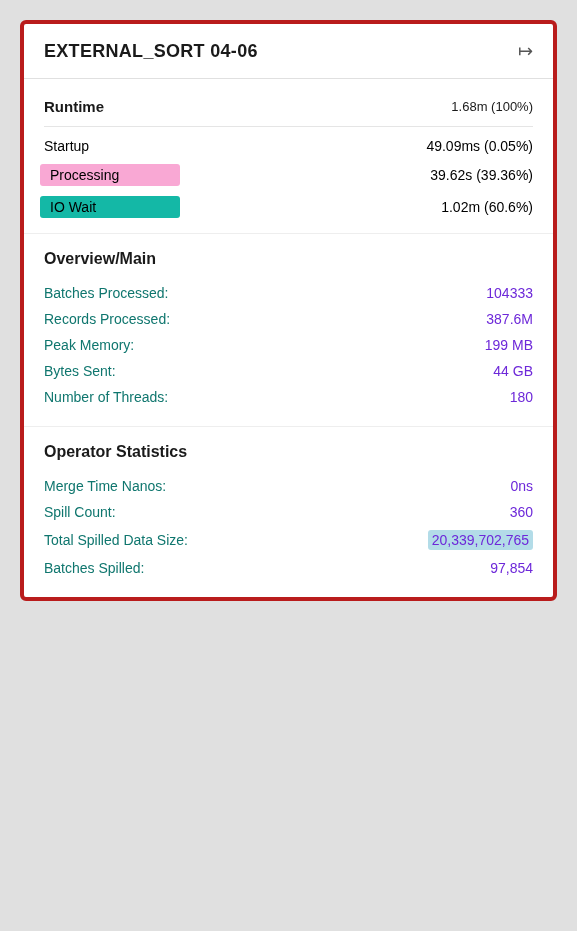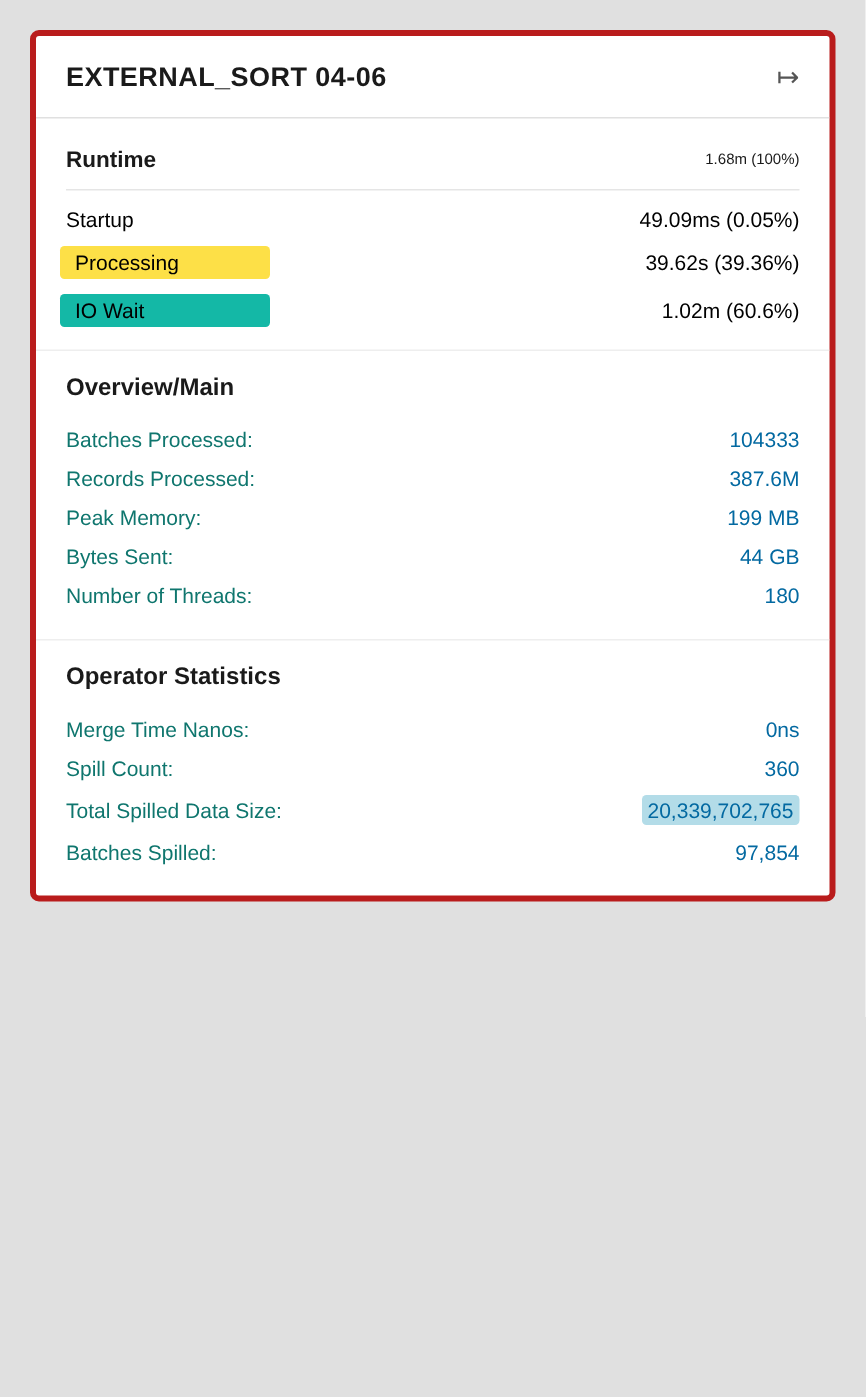--- a/index.html
+++ b/index.html
@@ -69,21 +69,21 @@
       align-items: center;
       padding: 5px 0;
       font-size: 14px;
     }
 
     .stat-label {
       color: #0f766e;
     }
 
     .stat-value {
-      color: #0369a1;
+      color: #6d28d9;
       text-align: right;
     }
 
     .runtime-section {
       padding: 14px 20px 10px 20px;
       border-bottom: 1px solid #eeeeee;
     }
 
     .runtime-row {
       display: flex;
@@ -106,29 +106,29 @@
 
   <div class="card-header">
     <span class="card-title">EXTERNAL_SORT 04-06</span>
     <span class="export-icon">↦</span>
   </div>
 
   <div class="runtime-section">
     <div id="runtime-rows">
         <div class="runtime-row">
           <span style="font-weight: 700; font-size: 15px; color: rgb(26, 26, 26);">Runtime</span>
-          <span style="font-weight: 400; font-size: 10px; color: rgb(26, 26, 26);">1.68m (100%)</span>
+          <span style="font-weight: 400; font-size: 13px; color: rgb(26, 26, 26);">1.68m (100%)</span>
         </div>
         <hr class="divider-line">
         <div class="runtime-row">
           <span>Startup</span>
           <span>49.09ms (0.05%)</span>
         </div>
         <div class="runtime-row">
-          <span style="background-color: #fde047; border-radius: 3px; padding: 3px 10px; margin-left: -4px; display: inline-block; min-width: 140px;">Processing</span>
+          <span style="background-color: #f9a8d4; border-radius: 3px; padding: 3px 10px; margin-left: -4px; display: inline-block; min-width: 140px;">Processing</span>
           <span>39.62s (39.36%)</span>
         </div>
         <div class="runtime-row">
           <span style="background-color: #14b8a6; border-radius: 3px; padding: 3px 10px; margin-left: -4px; display: inline-block; min-width: 140px;">IO Wait</span>
           <span>1.02m (60.6%)</span>
         </div>
       </div>
   </div>
 
   <div class="section">

